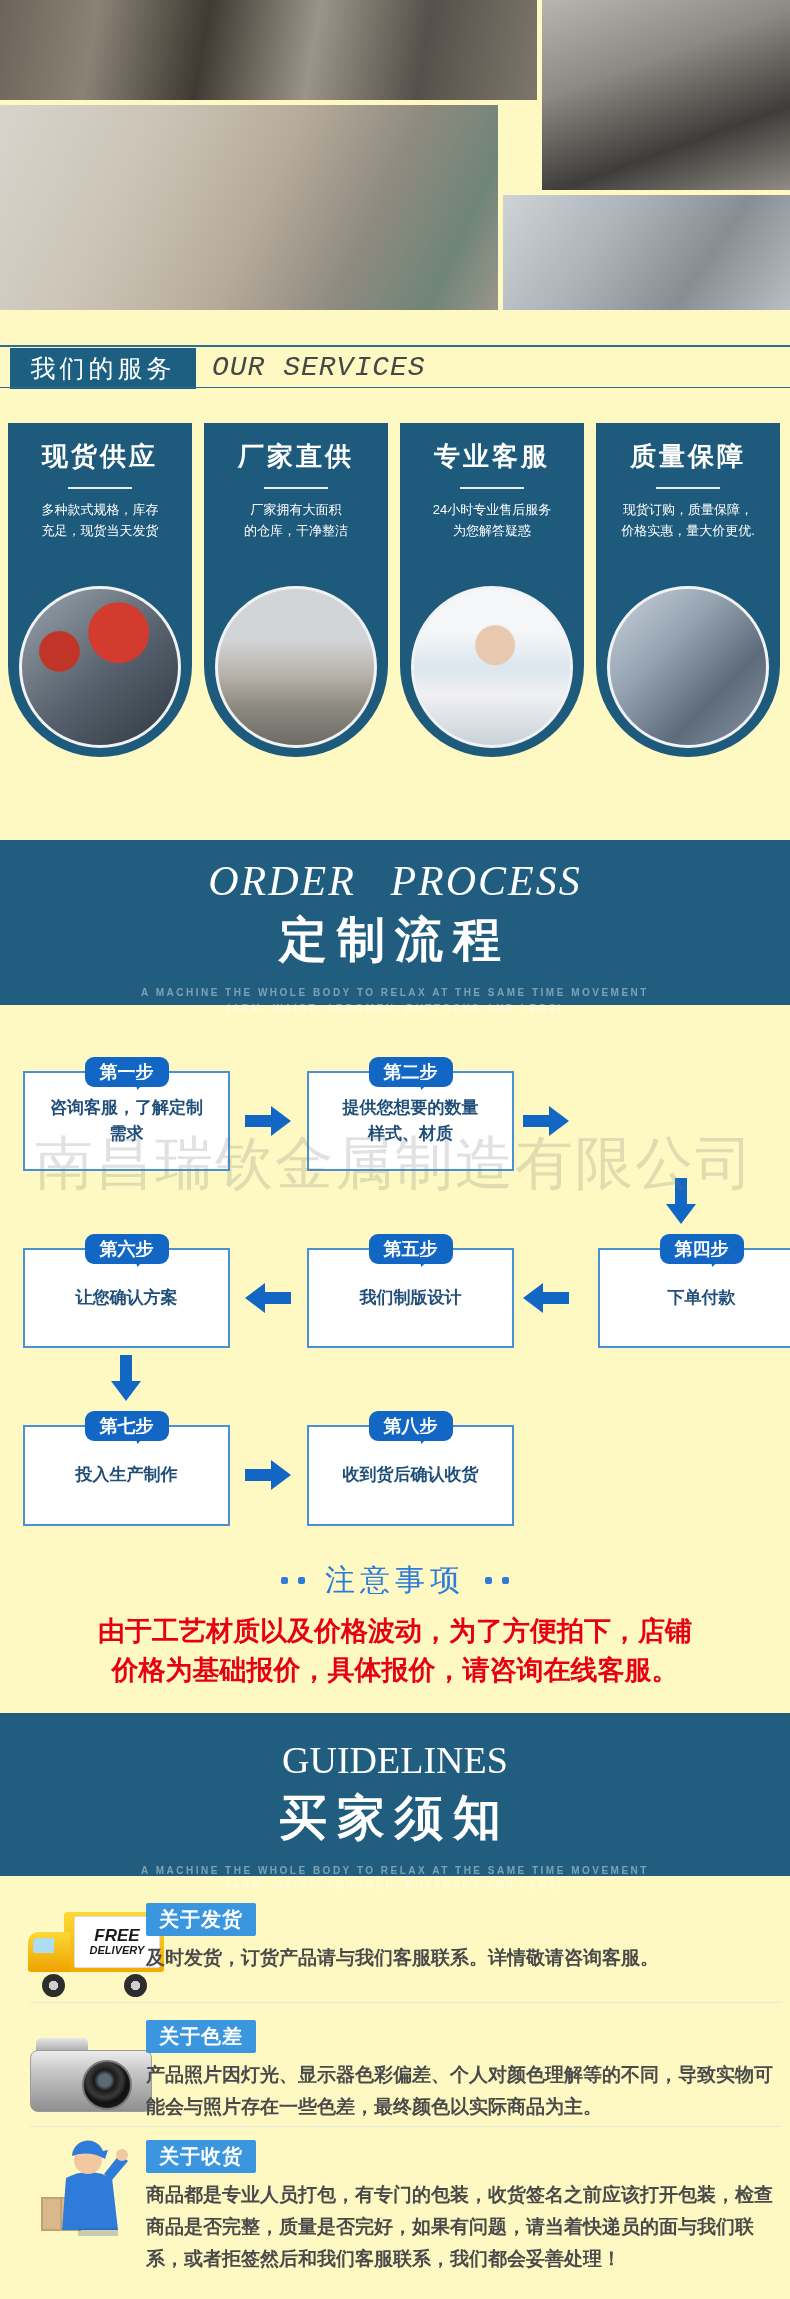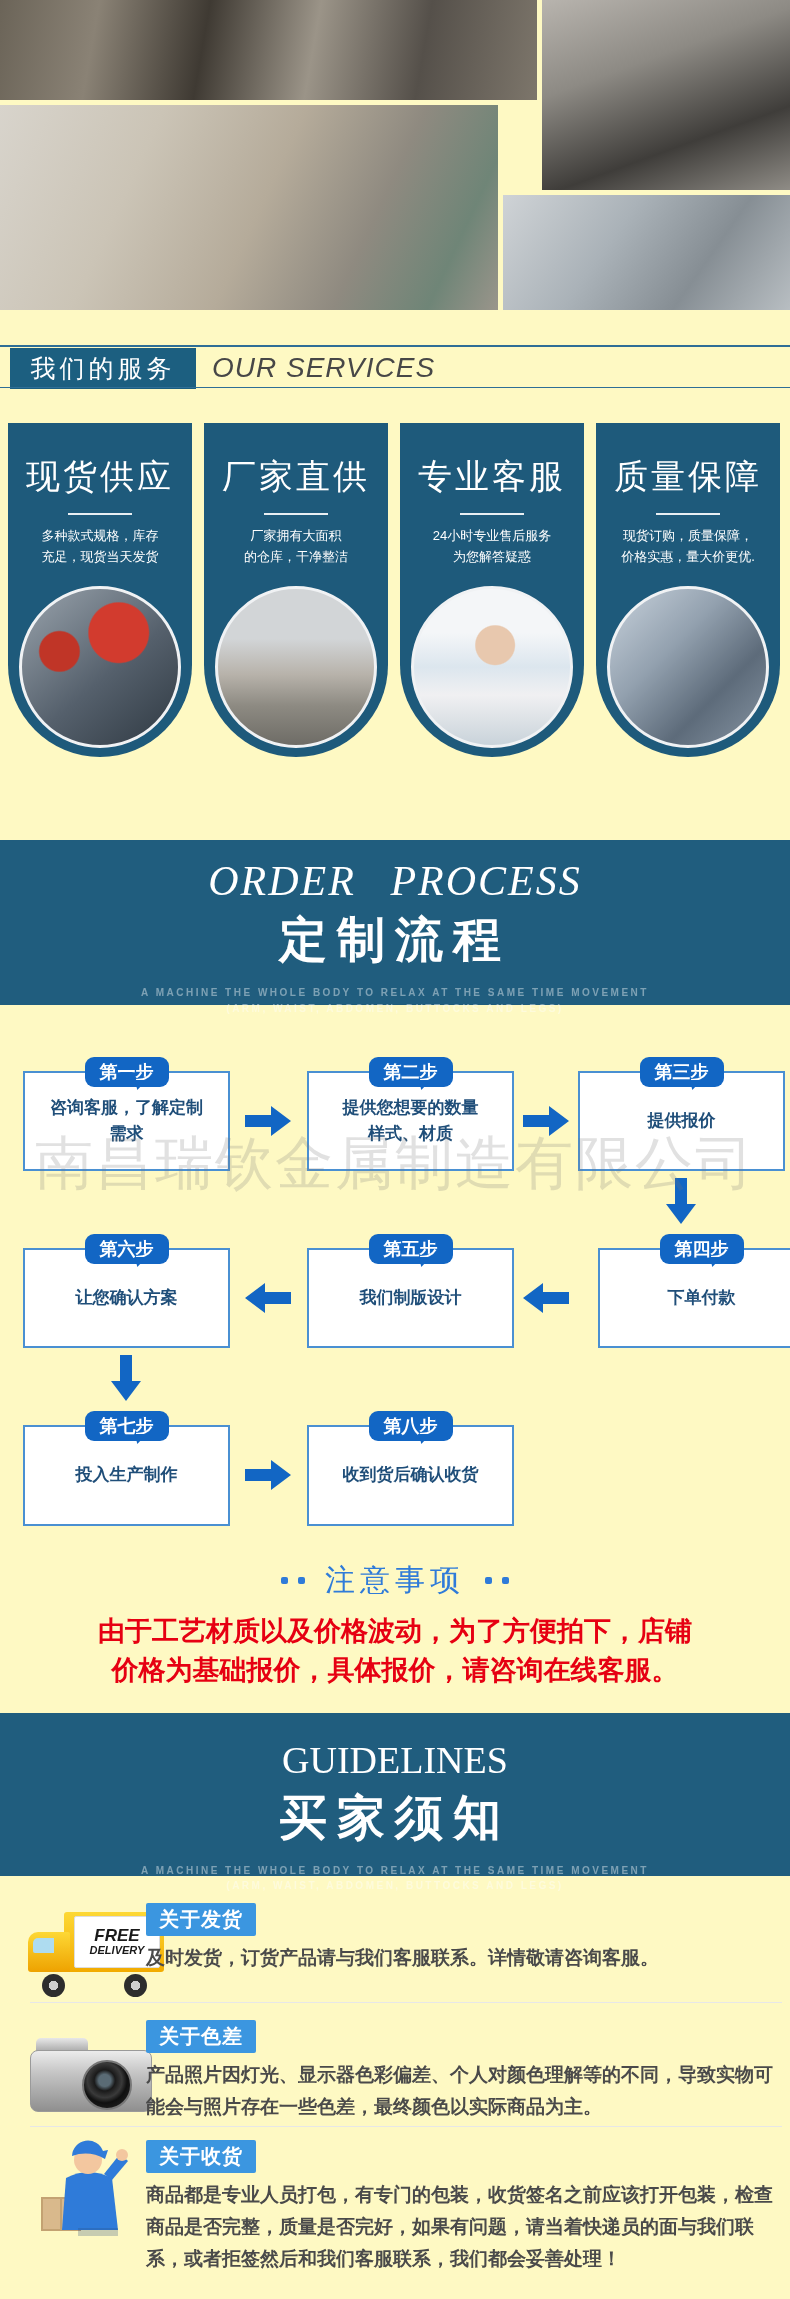--- a/index.html
+++ b/index.html
@@ -13,25 +13,25 @@
   .ph-b{left:542px;top:0;width:248px;height:190px;
     background:linear-gradient(160deg,#b8b4ae 0%,#8d8a84 35%,#3f3d3a 70%,#8f8c86 100%);}
   .ph-c{left:0;top:105px;width:498px;height:205px;
     background:linear-gradient(115deg,#d8d4cc 0%,#cbc4b6 28%,#b5ab9a 52%,#8f8a80 72%,#6f8577 88%,#9a958b 100%);}
   .ph-d{left:503px;top:195px;width:287px;height:115px;
     background:linear-gradient(125deg,#cfd3d6 0%,#aab2b8 38%,#868e94 68%,#b8bec2 100%);}
   
   .hdr-line{left:0;width:790px;height:2px;background:#2e6e96;}
   .hdr-box{left:10px;top:348px;width:186px;height:41px;background:#1c5f80;color:#fff;
     display:flex;align-items:center;justify-content:center;font-size:25px;letter-spacing:4px;}
-  .hdr-en{left:212px;top:352px;font-style:italic;font-size:28px;color:#474747;letter-spacing:1px;}
+  .hdr-en{left:212px;top:352px;font-style:italic;font-size:28px;color:#474747;letter-spacing:1px;font-family:Liberation Mono, monospace;}
   
   .card{position:absolute;top:423px;width:184px;height:334px;background:#1e5a7b;
     border-radius:0 0 92px 92px;color:#fff;text-align:center;}
-  .card-title{margin-top:31px;font-size:34px;letter-spacing:3px;}
+  .card-title{margin-top:16px;font-size:26px;letter-spacing:3px;font-weight:bold;}
   .card-divider{width:64px;height:2px;background:#e9eff3;margin:13px auto 10px;}
   .card-desc{font-size:13px;line-height:1.65;white-space:pre-line;padding:0 4px;}
   .card-circle{position:absolute;left:50%;transform:translateX(-50%);bottom:9px;
     width:156px;height:156px;border-radius:50%;border:3px solid #f0f2f4;}
   .pc-1{background:radial-gradient(circle at 62% 28%,#d23b2e 0 20%,rgba(0,0,0,0) 21%),
         radial-gradient(circle at 24% 40%,#c03527 0 13%,rgba(0,0,0,0) 14%),
         linear-gradient(140deg,#9aa4ad 0%,#55606c 55%,#2f3942 100%);}
   .pc-2{background:linear-gradient(180deg,#d2d5d7 0 32%,#b7b2aa 55%,#8d8a82 75%,#6e6c66 100%);}
   .pc-3{background:radial-gradient(circle at 52% 36%,#e8c8ae 0 15%,rgba(0,0,0,0) 16%),
         linear-gradient(180deg,#f4f6f8 0 28%,#dce6ee 50%,#f0f0f2 68%,#c9d3da 100%);}
@@ -163,24 +163,20 @@
   <div class="flow-box" style="left:307px;top:1071px;height:100px">
     <div class="flow-badge">第二步</div>
     <div class="flow-text">提供您想要的数量
 样式、材质</div>
   </div>
   <div class="arrow" style="left:523px;top:1104px">
     <svg viewBox="0 0 46 34">
         <path d="M0 11 H26 V2 L46 17 L26 32 V23 H0 Z" fill="currentColor"></path>
       </svg>
   </div>
-  <div class="flow-box" style="left:578px;top:1071px;height:100px">
-    <div class="flow-badge">第三步</div>
-    <div class="flow-text">提供报价</div>
-  </div>
   <div class="arrow down" style="left:658px;top:1184px">
     <svg viewBox="0 0 46 34">
         <path d="M0 11 H26 V2 L46 17 L26 32 V23 H0 Z" fill="currentColor"></path>
       </svg>
   </div>
 
   <div class="watermark">南昌瑞钦金属制造有限公司</div>
 
   <div class="flow-box" style="left:23px;top:1248px;height:100px">
     <div class="flow-badge">第六步</div>

